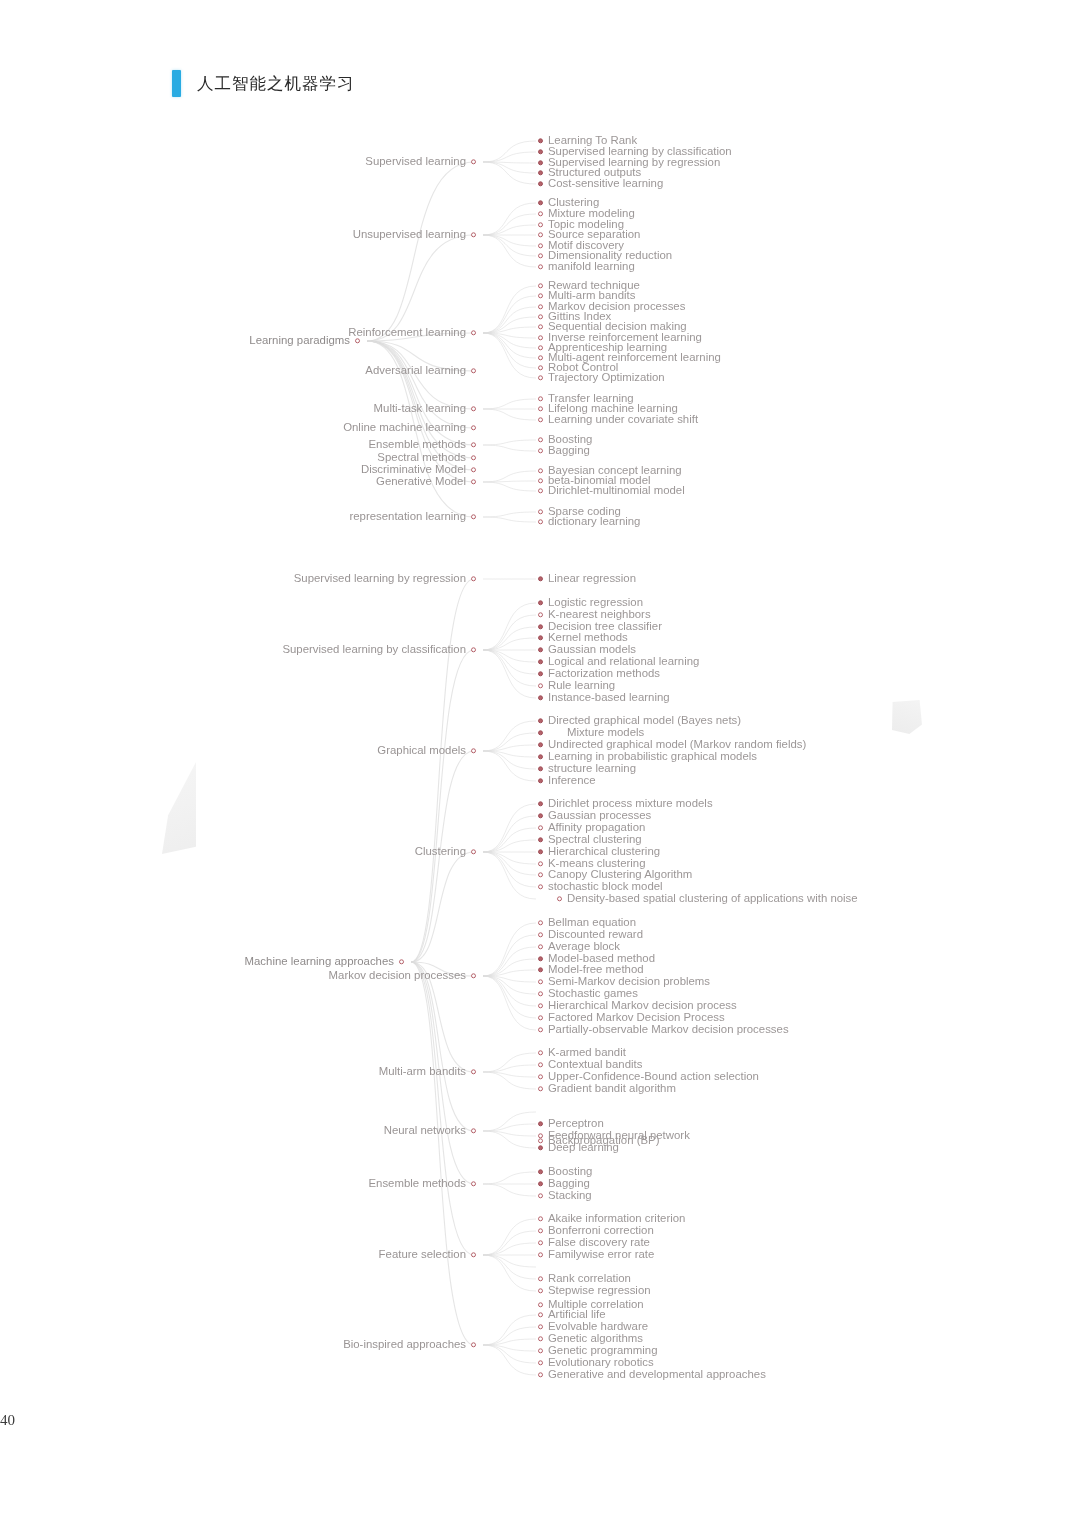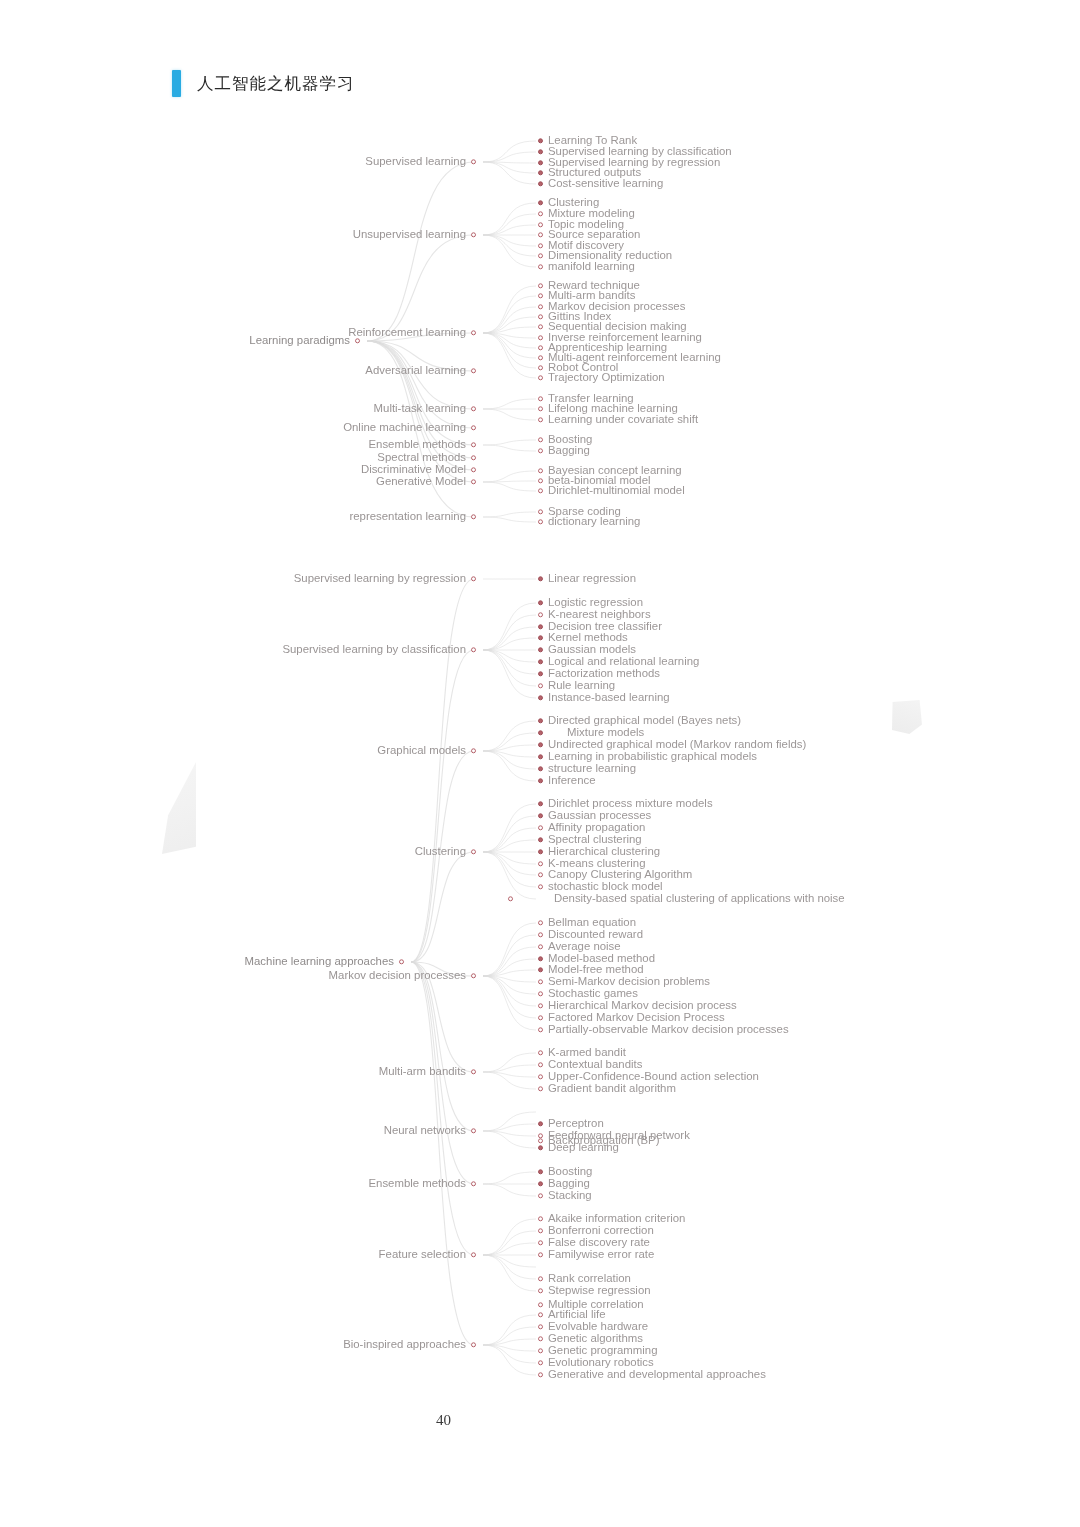--- a/index.html
+++ b/index.html
@@ -122,25 +122,23 @@
     clip-path: polygon(2% 6%, 92% 0%, 100% 72%, 58% 100%, 0% 88%);
     background: linear-gradient(200deg, #f2f2f2, #e9e9e9);
   }
 
   
   #page-number {
     position: absolute;
     left: 0;
     top: 1412px;
     width: 855px;
-    text-align: center;
     font-family: "Liberation Serif", "DejaVu Serif", serif;
     font-size: 15px;
     color: #3b3b3b;
-    margin-left: 16px;
   }
 </style>
 </head>
 <body>
 
 <div id="page-header">
   <div id="header-bar"></div>
   <div id="header-title">人工智能之机器学习</div>
 </div>
 
@@ -545,39 +543,39 @@
         <span class="label">K-means clustering</span>
       </div>
       <div class="node leaf left-anchor" style="top: 875px; left: 538px;">
         <span class="marker"></span>
         <span class="label">Canopy Clustering Algorithm</span>
       </div>
       <div class="node leaf left-anchor" style="top: 887px; left: 538px;">
         <span class="marker"></span>
         <span class="label">stochastic block model</span>
       </div>
-      <div class="node leaf left-anchor" style="top: 899px; left: 508px; gap: 36px;">
+      <div class="node leaf left-anchor" style="top: 899px; left: 557px;">
         <span class="marker"></span>
         <span class="label">Density-based spatial clustering of applications with noise</span>
       </div>
       <div class="node branch right-anchor" style="top: 976px; left: -524px; width: 1000px; justify-content: flex-end;">
         <span class="label">Markov decision processes</span>
         <span class="marker"></span>
       </div>
       <div class="node leaf left-anchor" style="top: 923px; left: 538px;">
         <span class="marker"></span>
         <span class="label">Bellman equation</span>
       </div>
       <div class="node leaf left-anchor" style="top: 935px; left: 538px; text-align: right;">
         <span class="marker"></span>
         <span class="label">Discounted reward</span>
       </div>
       <div class="node leaf left-anchor" style="top: 947px; left: 538px;">
         <span class="marker"></span>
-        <span class="label">Average noise</span>
+        <span class="label">Average block</span>
       </div>
       <div class="node leaf left-anchor filled" style="top: 959px; left: 538px;">
         <span class="marker"></span>
         <span class="label">Model-based method</span>
       </div>
       <div class="node leaf left-anchor filled" style="top: 970px; left: 538px;">
         <span class="marker"></span>
         <span class="label">Model-free method</span>
       </div>
       <div class="node leaf left-anchor" style="top: 982px; left: 538px;">

